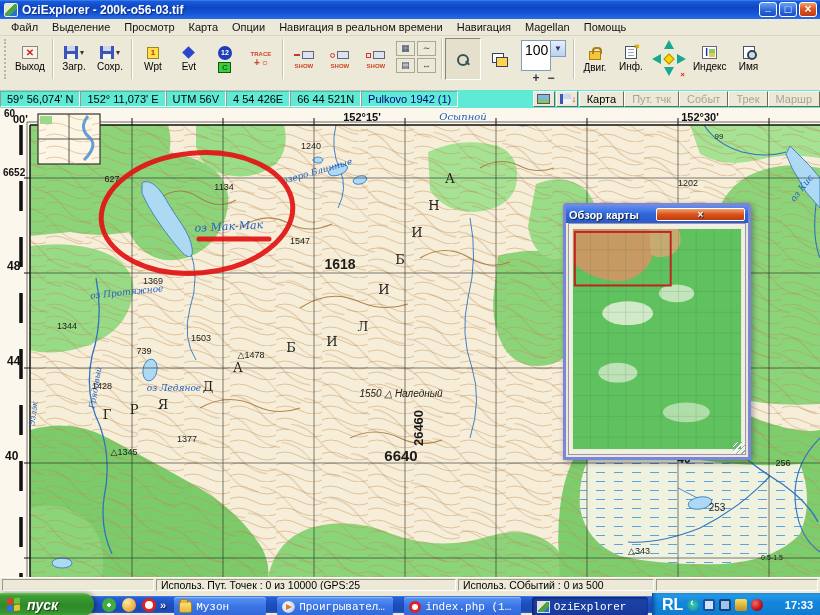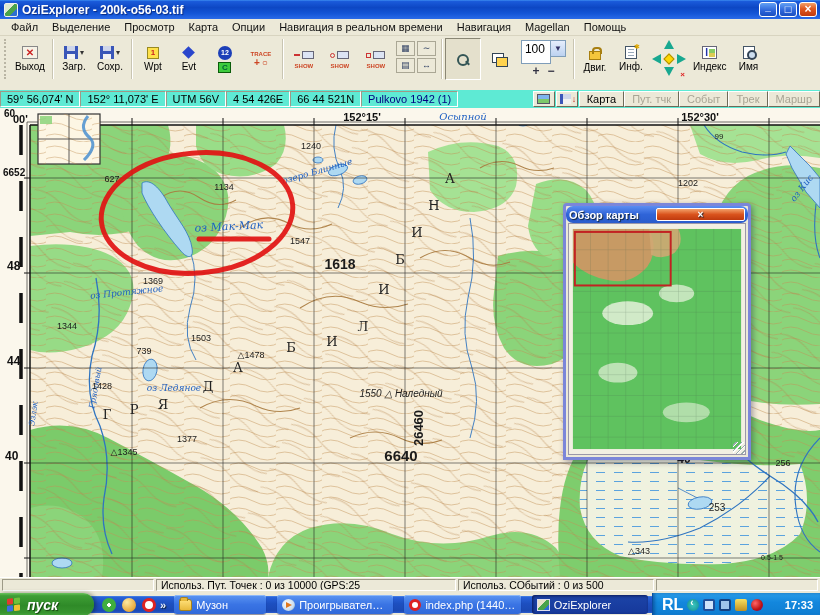--- a/index.html
+++ b/index.html
@@ -57,21 +57,21 @@
   .cluster { display:grid; grid-template-columns:19px 19px; grid-auto-rows:15px; gap:2px; margin:3px 2px; }
   .mini { border:1px solid #aaa795; background:#ece9d8; font-size:9px; color:#346; line-height:13px; text-align:center; }
   .ic-mag { width:13px; height:13px; position:relative; display:inline-block; }
   .ic-mag::before { content:""; position:absolute; left:1px; top:1px; width:8px; height:8px; border:2px solid #355; border-radius:50%; }
   .ic-mag::after { content:""; position:absolute; left:9px; top:9px; width:5px; height:2px; background:#355; transform:rotate(45deg); }
   .ic-prop { width:14px; height:12px; position:relative; display:inline-block; }
   .ic-prop::before { content:""; position:absolute; left:0; top:0; width:10px; height:8px; border:1px solid #345; background:#fff; }
   .ic-prop::after { content:""; position:absolute; left:4px; top:4px; width:10px; height:8px; border:1px solid #345; background:#ffd34f; }
   .zoomgroup { display:flex; flex-direction:column; align-items:center; margin:2px 4px; gap:2px; }
   .zoombox { display:flex; }
-  .zoomval { width:30px; height:24px; background:#fff; border:1px solid #7f9db9; font-size:12px; padding:1px 3px; }
+  .zoomval { width:30px; height:31px; background:#fff; border:1px solid #7f9db9; font-size:14px; padding:1px 3px; }
   .zoomdrop { width:15px; height:17px; background:linear-gradient(#e6eefc,#bcd2f0); border:1px solid #7f9db9; border-left:none; color:#336; font-size:8px; text-align:center; line-height:15px; }
   .pm { display:flex; gap:8px; }
   .pmb { font-size:12px; font-weight:bold; color:#334; line-height:10px; }
   .ic-lock { width:12px; height:9px; background:#f5c63c; border:1px solid #a87f10; position:relative; margin-top:5px; display:inline-block; }
   .ic-lock::before { content:""; position:absolute; left:2px; top:-5px; width:6px; height:5px; border:2px solid #a87f10; border-bottom:none; border-radius:4px 4px 0 0; }
   .ic-info { width:12px; height:13px; background:#fff; border:1px solid #456; position:relative; display:inline-block; }
   .ic-info::before { content:""; position:absolute; left:2px; top:2px; right:2px; height:7px;
     background:repeating-linear-gradient(#9ab 0 1px,transparent 1px 3px); }
   .ic-info::after { content:"✱"; position:absolute; right:-4px; top:-4px; color:#e0a800; font-size:7px; }
   .pancross { position:relative; width:36px; height:40px; margin:1px 2px; }
@@ -108,21 +108,21 @@
   svg text.mw { fill:#1e5fc2; font-family:"DejaVu Serif",serif; font-style:italic; }
   svg text.mr { fill:#222; font-family:"DejaVu Serif",serif; font-size:13px; }
   svg text.mm { fill:#111; font-family:"Liberation Sans",sans-serif; font-weight:bold; }
   svg text.b { font-weight:bold; }
   svg text.i { font-style:italic; }
 
   
   .ovwin { position:absolute; left:563px; top:95px; width:188px; height:257px;
     border:3px solid #7b86d9; border-radius:4px 4px 0 0; background:#ece9d8; box-shadow:2px 2px 6px rgba(0,0,40,.35); }
   .ovtitle { height:17px; background:linear-gradient(180deg,#5a8df2,#2f64d8 50%,#2a5ccc);
-    display:flex; align-items:center; color:#fff; font-weight:bold; font-size:11px; padding:0 3px;border-radius:7px; }
+    display:flex; align-items:center; color:#fff; font-weight:bold; font-size:11px; padding:0 3px; }
   .ovtitle span { flex:1; text-shadow:1px 1px 1px #123; }
   .ovclose { width:15px; height:13px; border:1px solid #fff; border-radius:2px;
     background:linear-gradient(#f3a169,#d9531d 50%,#bf3a0e); color:#fff; font-size:10px; font-weight:bold; line-height:11px; text-align:center; }
   .ovbody { position:absolute; left:2px; right:2px; top:17px; bottom:2px; background:#fff;
     border:1px solid #9a97a9; }
   .ovgrip { position:absolute; right:0; bottom:0; width:12px; height:12px;
     background:repeating-linear-gradient(135deg,transparent 0 2px,#9aa 2px 3px,#fff 3px 4px); }
 
   
   .statusbar { position:absolute; left:0; top:577px; width:820px; height:15px; background:#ece9d8;
@@ -140,21 +140,21 @@
     border-radius:0 11px 11px 0; box-shadow:2px 0 4px rgba(0,20,0,.4); font-style:italic; font-weight:bold; font-size:14px; text-shadow:1px 1px 1px #14400f; }
   .winflag { width:15px; height:14px; display:grid; grid-template-columns:6px 6px; grid-auto-rows:6px; gap:1px; transform:skewY(-6deg); }
   .winflag i { border-radius:1px; }
   .wf1{background:#e23a2e;} .wf2{background:#6fc13a;} .wf3{background:#3a6fe2;} .wf4{background:#f0c030;}
   .qlaunch { display:flex; align-items:center; gap:6px; padding:0 8px; height:23px; }
   .ql { width:14px; height:14px; border-radius:3px; }
   .launch-flower-icon { background:radial-gradient(circle at 50% 50%,#fff 0 2px,#3fae3f 2px); border-radius:50%; }
   .launch-ball-icon { background:radial-gradient(circle at 35% 30%,#ffe9a0,#e8a93c 70%,#b07010); border-radius:50%; }
   .launch-opera-icon { background:#fff; border-radius:50%; border:3px solid #d22; }
   .qchev { color:#e8f0ff; font-size:11px; font-weight:bold; margin-left:-2px; text-shadow:1px 1px 1px #123; }
-  .tasks { flex:1; display:flex; gap:11px; height:23px; align-items:center; padding-right:4px; overflow:hidden; }
+  .tasks { flex:1; display:flex; gap:11px; height:23px; align-items:flex-end; padding-right:4px; overflow:hidden;font-family:Liberation Mono, monospace; }
   .taskbtn { flex:1; max-width:124px; height:19px; display:flex; align-items:center; gap:4px; padding:0 5px;
     background:linear-gradient(180deg,#5b95f2,#3a74e4 50%,#3069da); border-radius:3px;
     box-shadow:inset 0 1px 0 #8db8f8, 0 1px 1px rgba(0,0,60,.4); font-size:11px; white-space:nowrap; overflow:hidden; }
   .taskbtn:first-child { max-width:92px; }
   .taskbtn.on { background:linear-gradient(180deg,#1c44a8,#16389a); box-shadow:inset 1px 1px 3px rgba(0,0,40,.6); }
   .taskbtn .lbl { overflow:hidden; text-overflow:ellipsis; }
   .tb-ic { flex:none; width:13px; height:12px; }
   .folder-icon { background:linear-gradient(#ffe07a,#e8b93c); border:1px solid #a5811c; border-radius:1px 3px 2px 2px; position:relative; }
   .folder-icon::before { content:""; position:absolute; left:0; top:-3px; width:6px; height:3px; background:#e8b93c; border:1px solid #a5811c; border-bottom:none; border-radius:2px 2px 0 0; }
   .wmp-icon { background:radial-gradient(circle at 40% 40%,#fff,#cde 60%,#68a); border-radius:50%; position:relative; }

